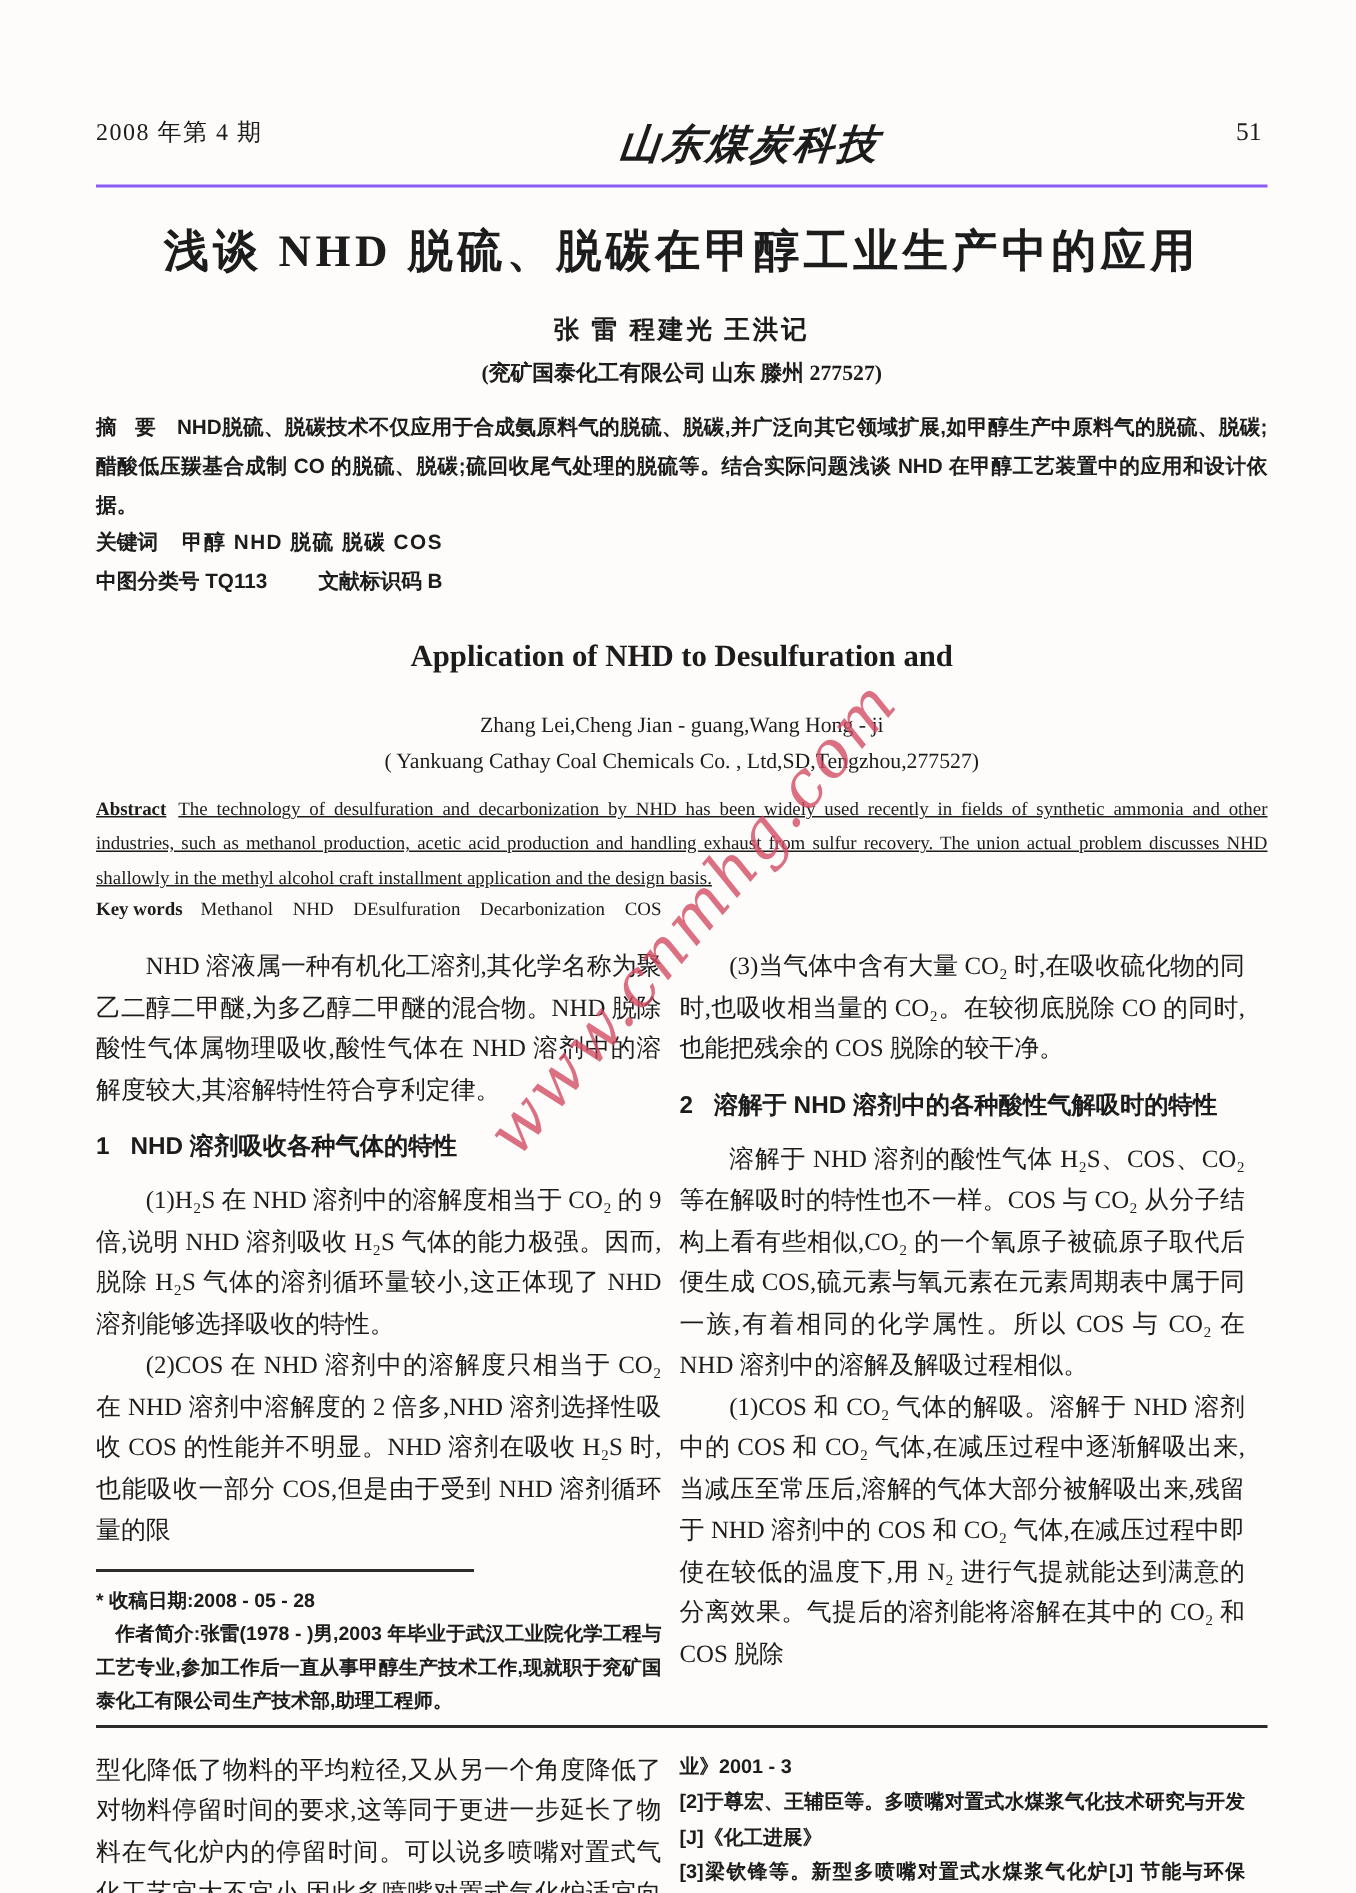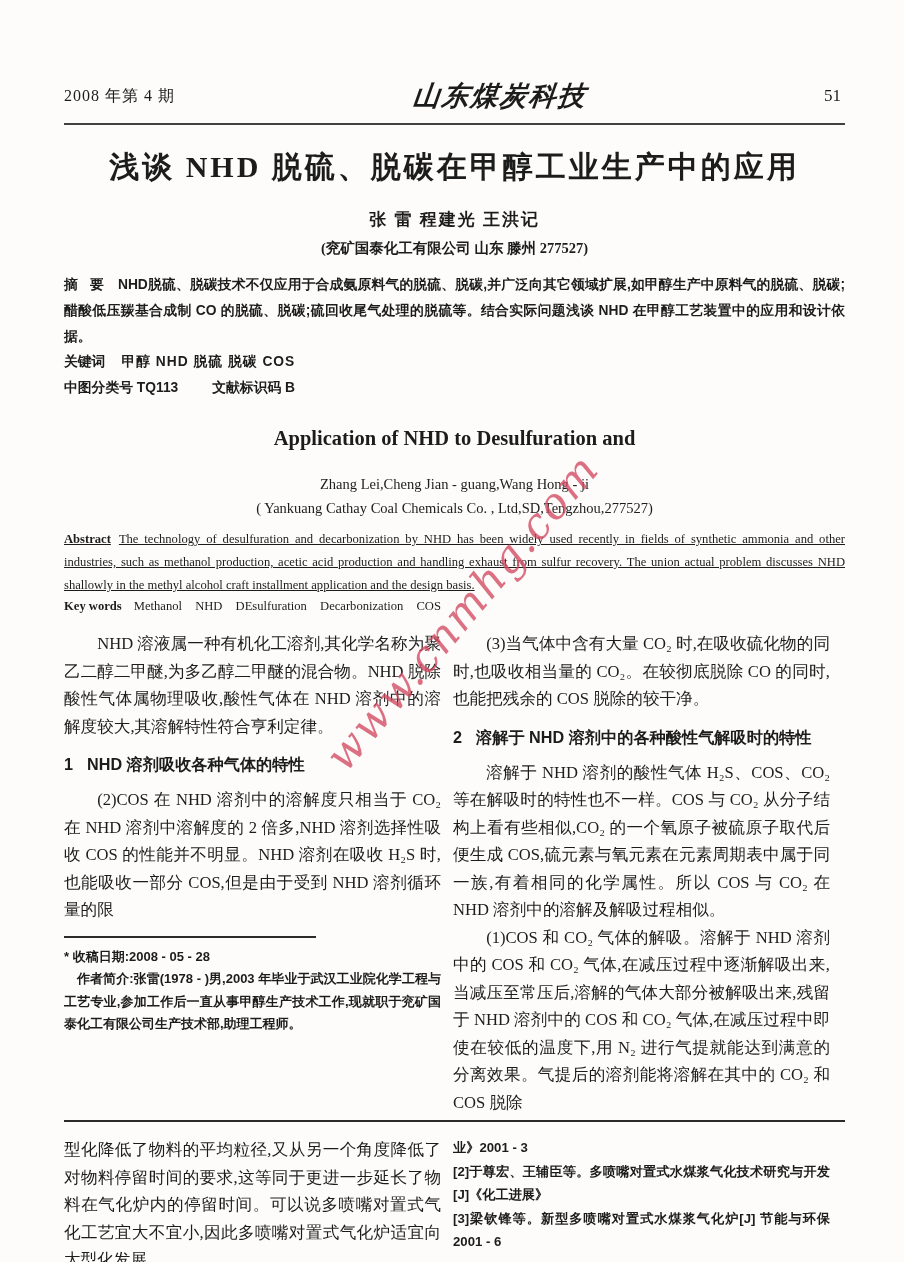--- a/index.html
+++ b/index.html
@@ -7,22 +7,22 @@
     position:relative;
     width:904px;height:1262px;
     background:#fdfcfa;
     color:#1c1c1c;
     font-family:"Liberation Serif","DejaVu Serif",serif;
     overflow:hidden;
     box-sizing:border-box;
     padding:78px 59px 0 64px;
   }
   
-  .hdr{display:flex;justify-content:space-between;align-items:center;
-       border-bottom:2px solid #404040;padding-bottom:9px;}
+  .hdr{display:flex;justify-content:space-between;align-items:flex-start;
+       border-bottom:2px solid #8b5cf6;padding-bottom:9px;}
   .hdr-issue{font-size:16px;letter-spacing:1px;}
   .hdr-journal{font-size:27px;font-weight:900;font-style:italic;
        transform:skewX(-6deg);letter-spacing:2px;
        font-family:"DejaVu Serif","Liberation Serif",serif;}
   .hdr-page{font-size:17px;padding-right:4px;}
   
   .title{margin-top:22px;text-align:center;font-size:30px;font-weight:bold;
        letter-spacing:3px;}
   .authors{margin-top:20px;text-align:center;font-size:17px;font-weight:bold;
        letter-spacing:2px;}
@@ -118,20 +118,21 @@
   <div class="en-kw">
     <span class="lbl">Key words</span><span class="val">Methanol   NHD   DEsulfuration   Decarbonization   COS</span>
   </div>
 
   <div class="cols body-cols">
     <div class="col">
       <p class="ind">NHD 溶液属一种有机化工溶剂,其化学名称为聚乙二醇二甲醚,为多乙醇二甲醚的混合物。NHD 脱除酸性气体属物理吸收,酸性气体在 NHD 溶剂中的溶解度较大,其溶解特性符合亨利定律。</p>
       <div class="sec-h">
         <span class="no">1</span><span>NHD 溶剂吸收各种气体的特性</span>
       </div>
+      <p class="ind">(1)H₂S 在 NHD 溶剂中的溶解度相当于 CO₂ 的 9 倍,说明 NHD 溶剂吸收 H₂S 气体的能力极强。因而,脱除 H₂S 气体的溶剂循环量较小,这正体现了 NHD 溶剂能够选择吸收的特性。</p>
       <p class="ind">(2)COS 在 NHD 溶剂中的溶解度只相当于 CO₂ 在 NHD 溶剂中溶解度的 2 倍多,NHD 溶剂选择性吸收 COS 的性能并不明显。NHD 溶剂在吸收 H₂S 时,也能吸收一部分 COS,但是由于受到 NHD 溶剂循环量的限</p>
 
       <div class="fnote">
         <div class="fnote-rule"></div>
         <div class="fnote-txt">
           <p>* 收稿日期:2008 - 05 - 28</p>
           <p>作者简介:张雷(1978 - )男,2003 年毕业于武汉工业院化学工程与工艺专业,参加工作后一直从事甲醇生产技术工作,现就职于兖矿国泰化工有限公司生产技术部,助理工程师。</p>
         </div>
       </div>
     </div>

